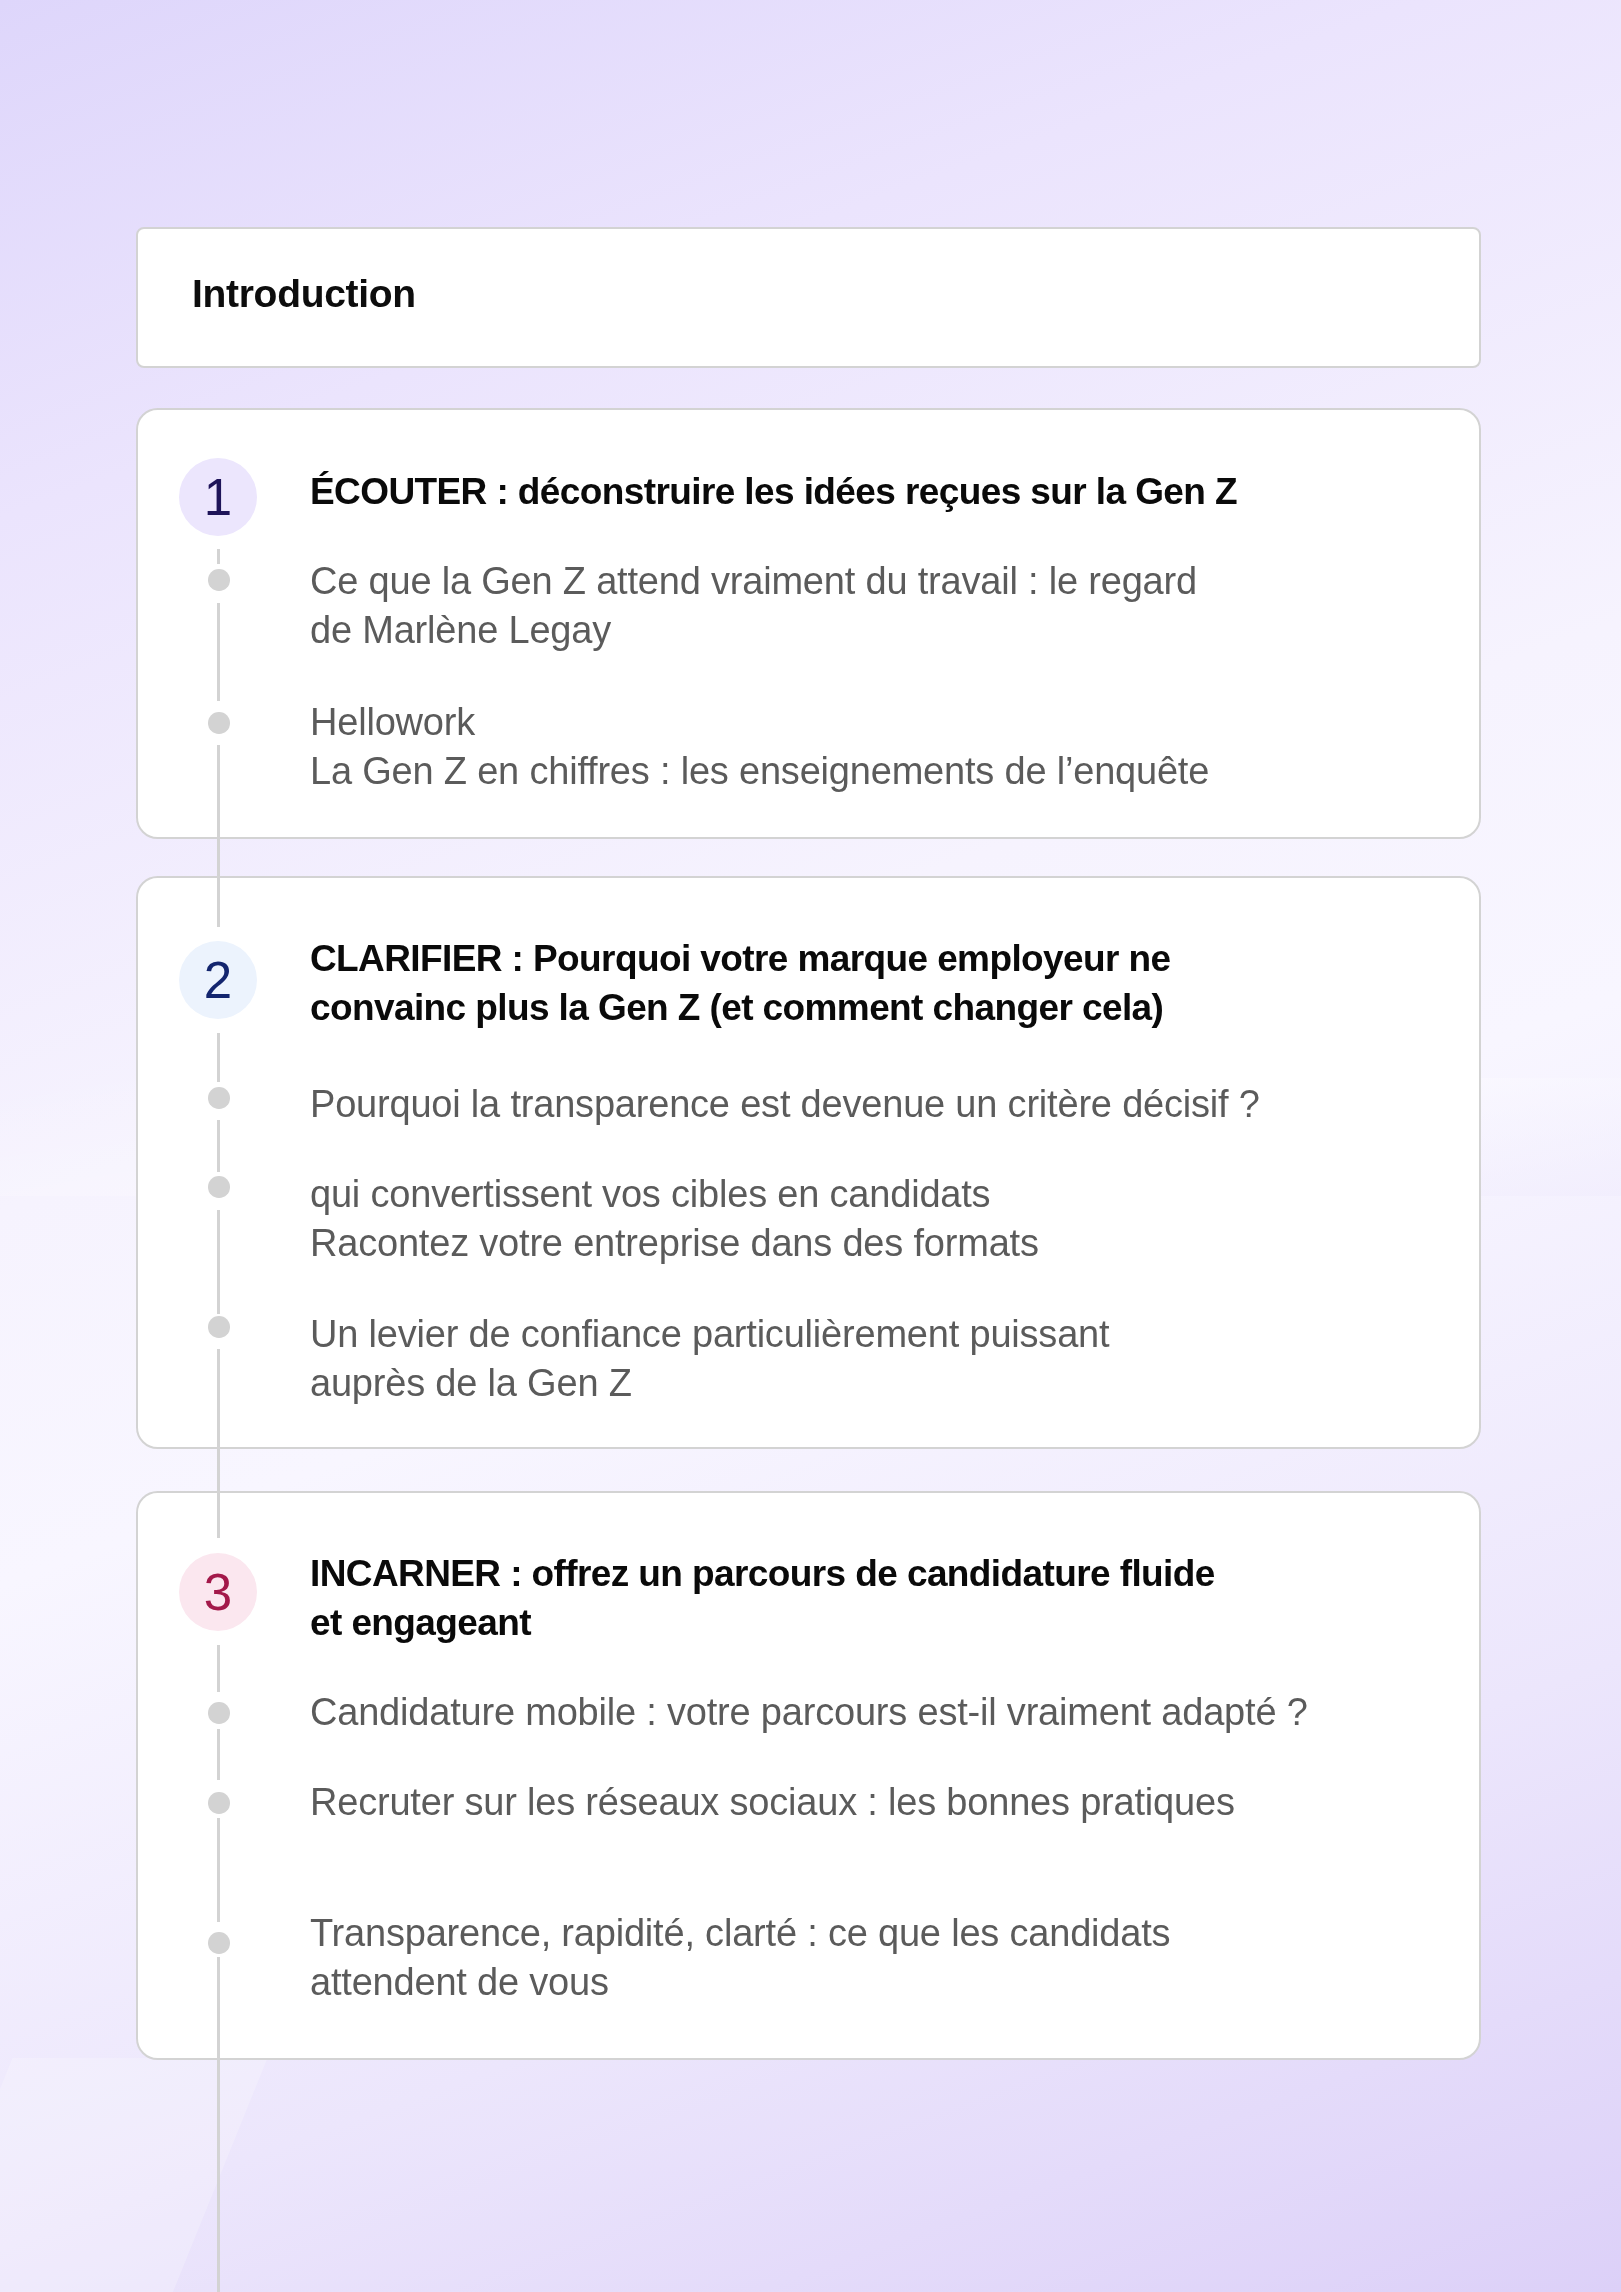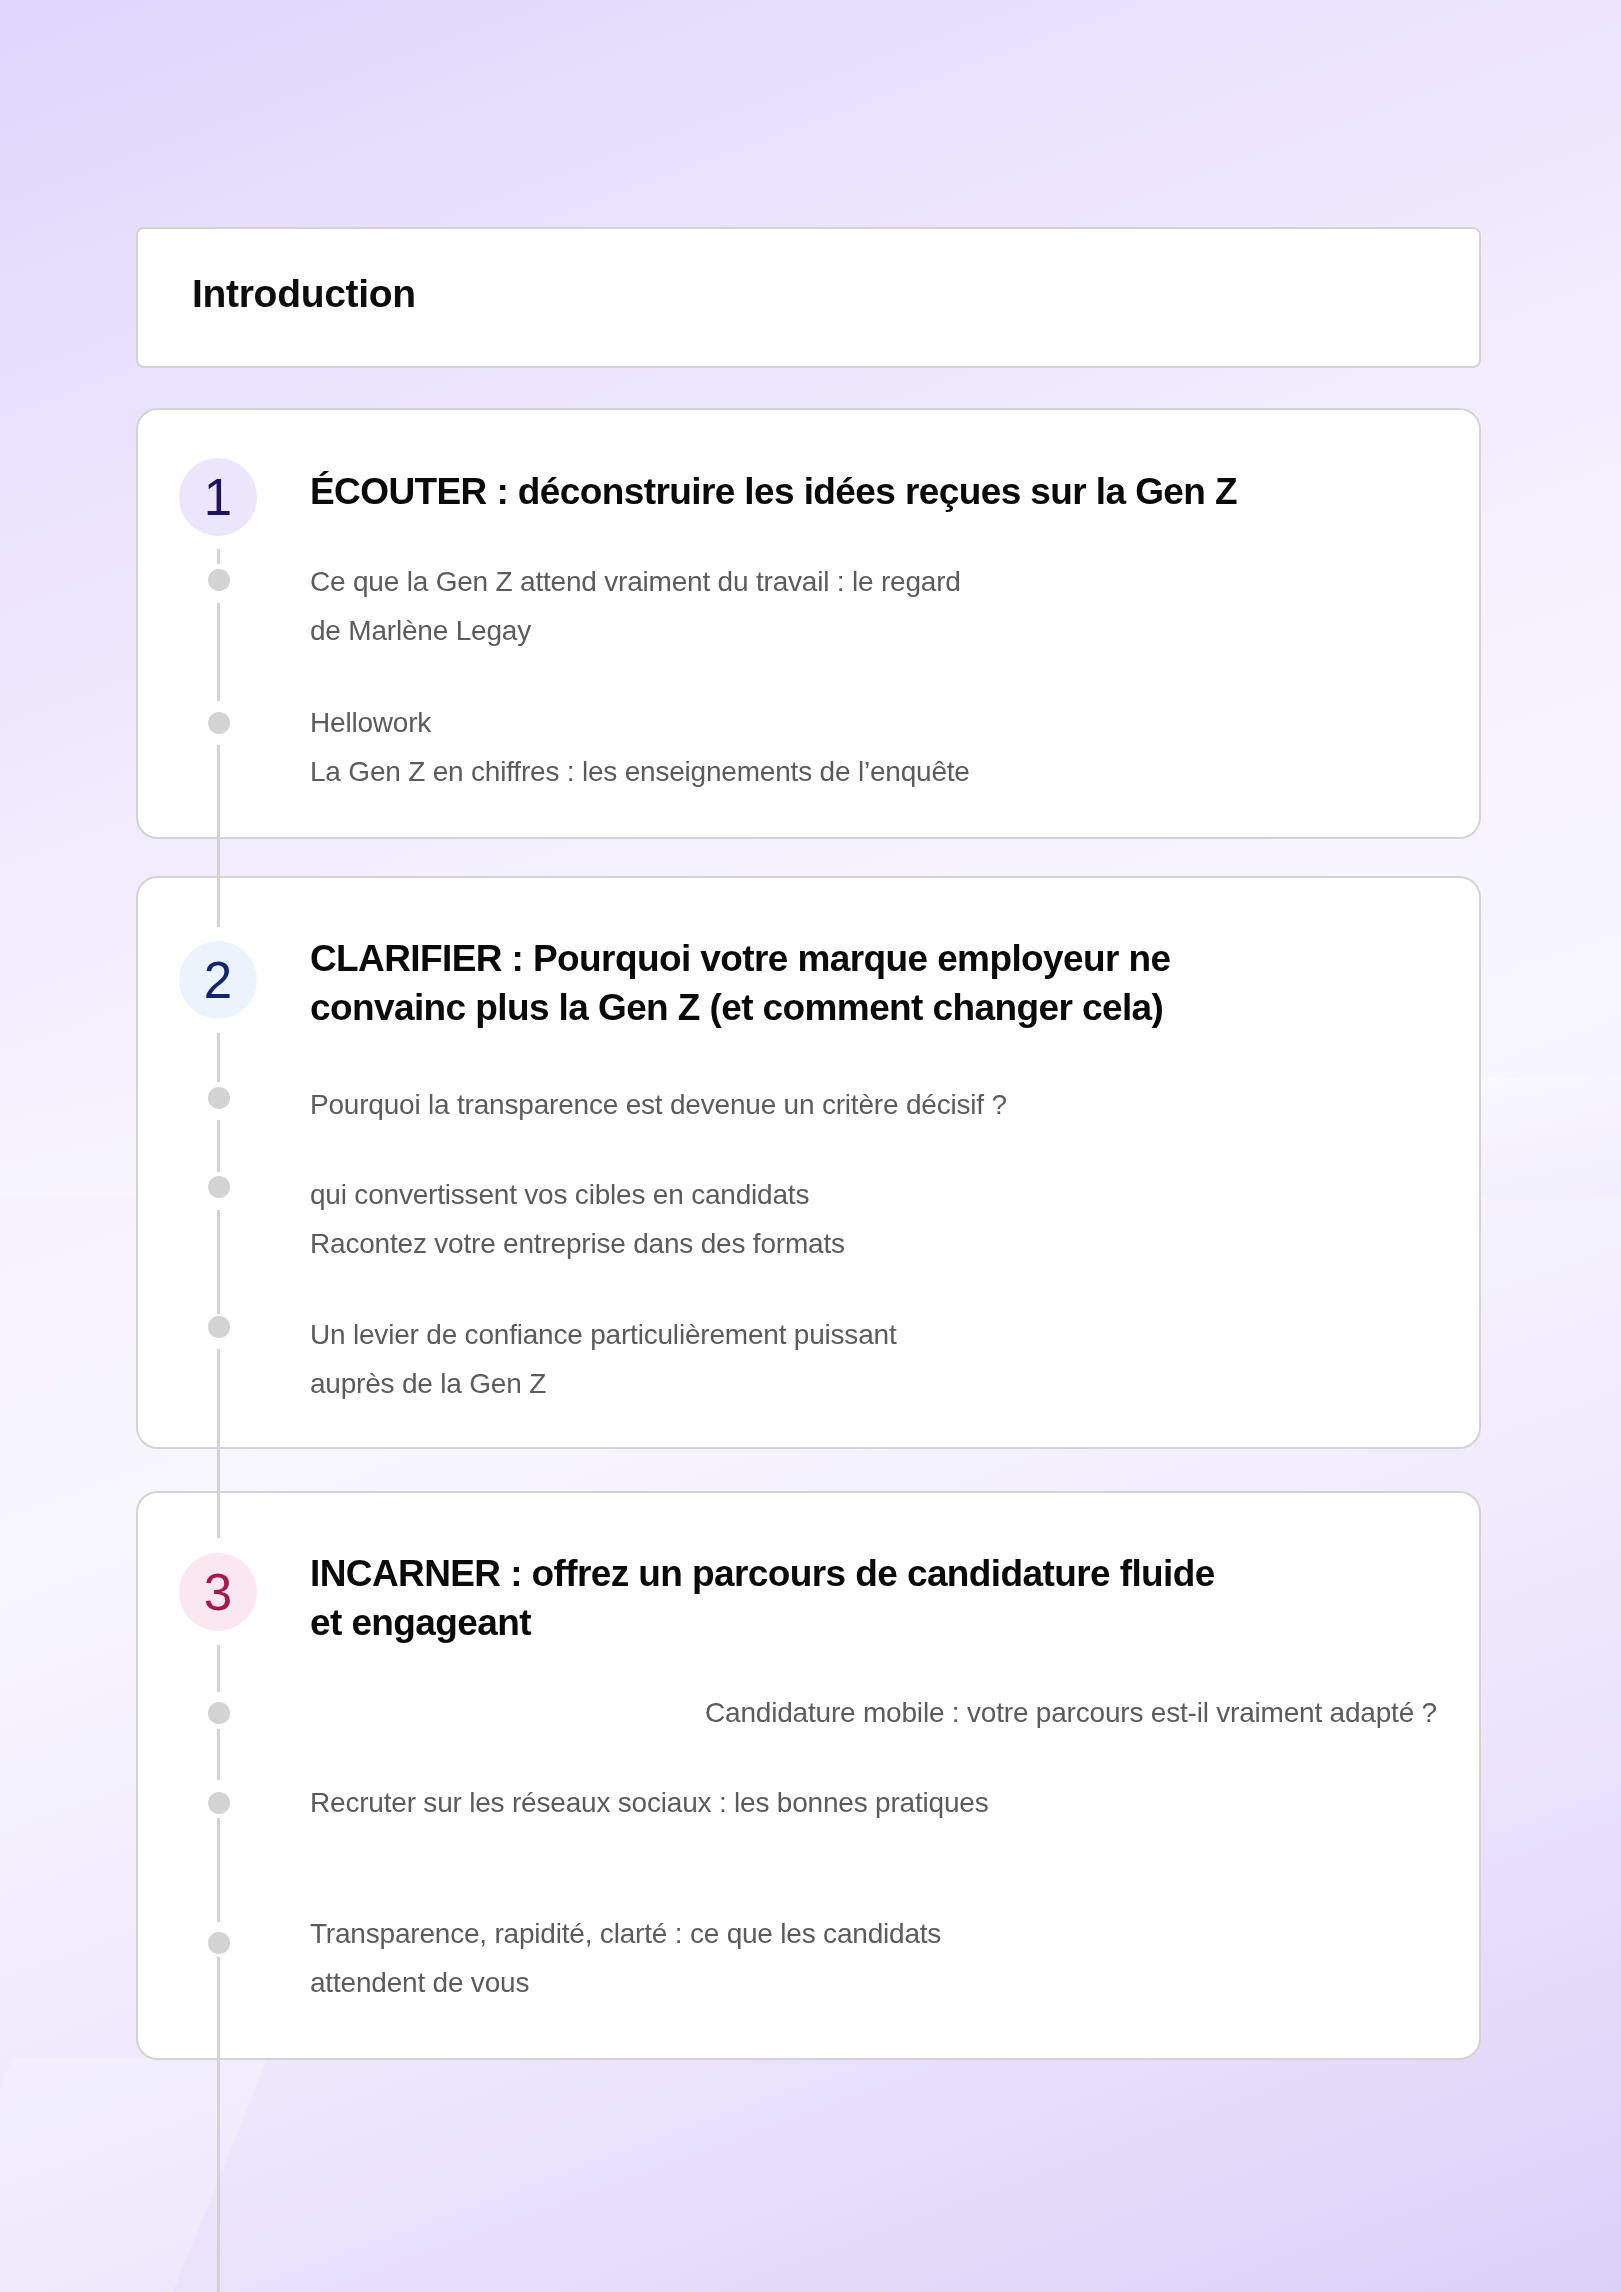--- a/index.html
+++ b/index.html
@@ -37,21 +37,21 @@
     position: absolute; left: 208px; width: 21.6px; height: 21.6px; border-radius: 50%;
     background: #d3d3d3; z-index: 6;
   }
   .title {
     position: absolute; left: 310px; width: 1098px;
     font-size: 37px; font-weight: 700; color: #0a0a0a; line-height: 49px;
     letter-spacing: -0.6px; z-index: 6;
   }
   .item {
     position: absolute; left: 310px; width: 1127px;
-    font-size: 28px; color: #5b5b5b; line-height: 49px; letter-spacing: -0.2px; z-index: 6;
+    font-size: 38px; color: #5b5b5b; line-height: 49px; letter-spacing: -0.2px; z-index: 6;
   }
   .item span, .title span { display: block; white-space: nowrap; }
 </style>
 </head>
 <body>
 
 <div class="bg-shape-1"></div>
 <div class="bg-shape-2"></div>
 
 <div class="card" style="top:227px;height:137px;border-radius:8px;">
@@ -114,21 +114,21 @@
 </div>
 
 <div class="badge" style="top:1553px;background:#fbe7ef;color:#a3194a;">
   <span>3</span>
 </div>
 <div class="title" style="top:1549px;">
   <span>INCARNER : offrez un parcours de candidature fluide</span>
   <span>et engageant</span>
 </div>
 <div class="dot" style="top:1702px;"></div>
-<div class="item" style="top:1688px;text-align:right;">
+<div class="item" style="top:1688px;">
   <span>Candidature mobile : votre parcours est-il vraiment adapté ?</span>
 </div>
 <div class="dot" style="top:1792px;"></div>
 <div class="item" style="top:1778px;">
   <span>Recruter sur les réseaux sociaux : les bonnes pratiques</span>
 </div>
 <div class="dot" style="top:1932px;"></div>
 <div class="item" style="top:1909px;">
   <span>Transparence, rapidité, clarté : ce que les candidats</span>
   <span>attendent de vous</span>

